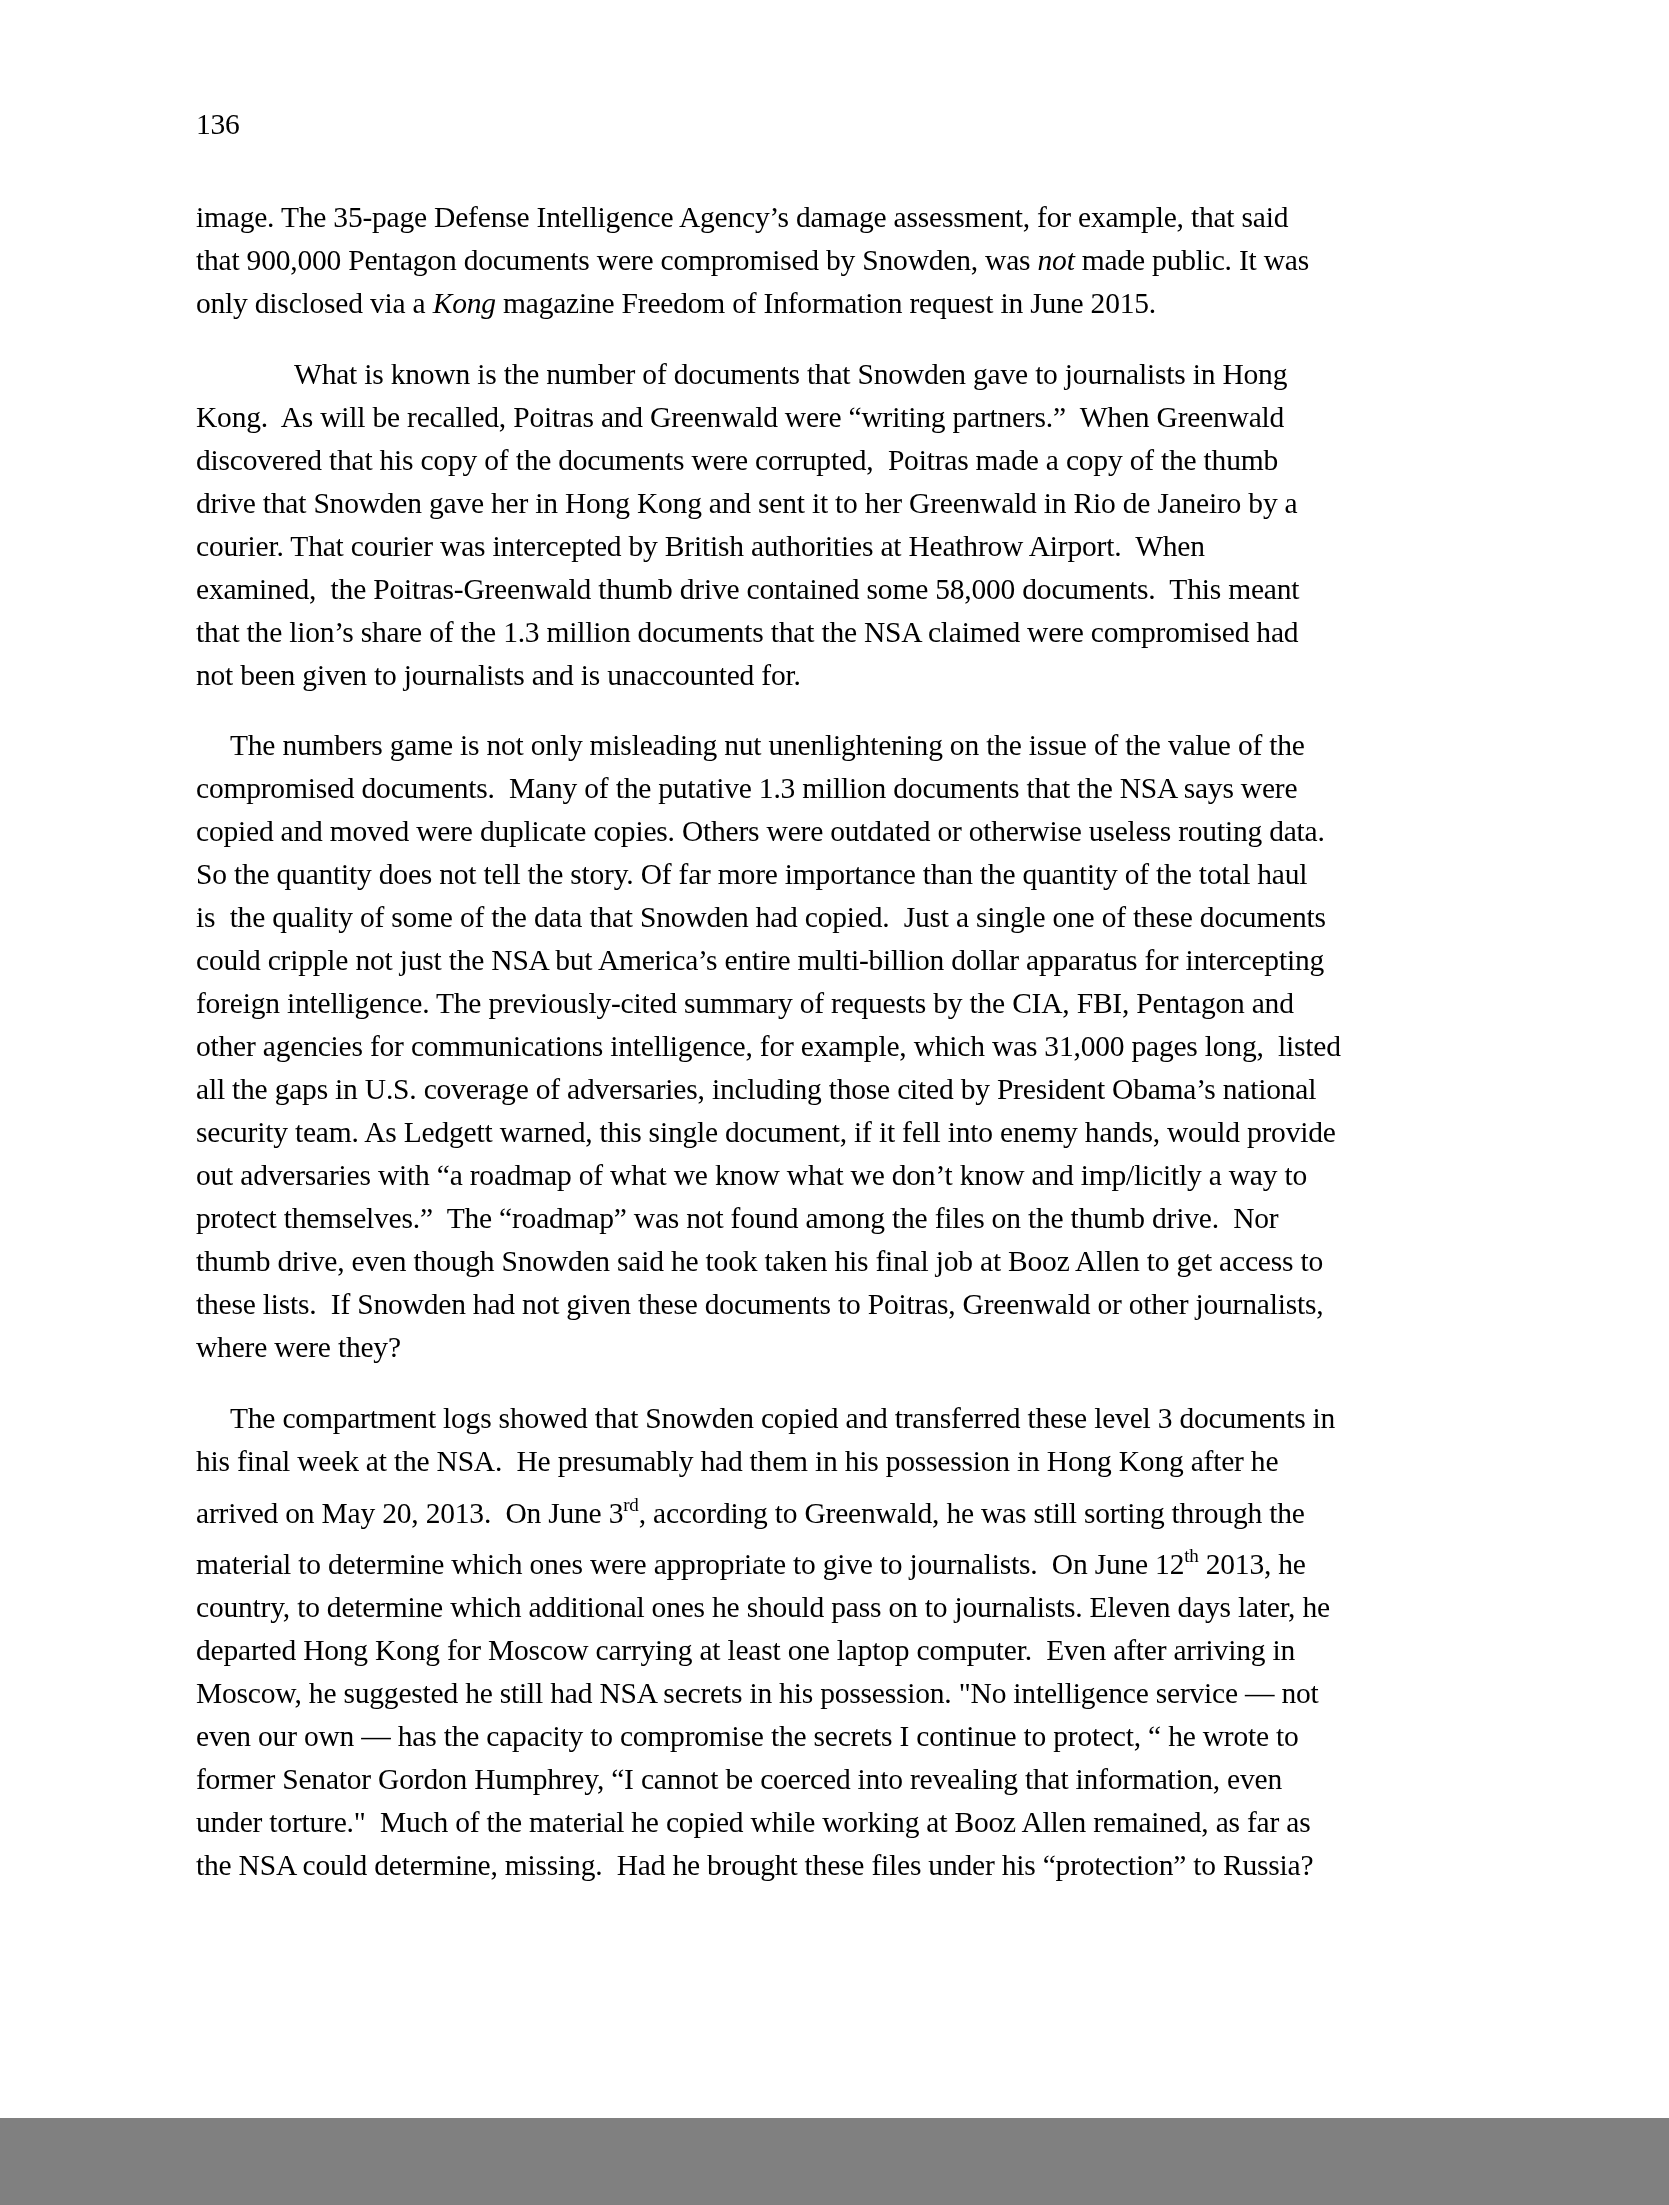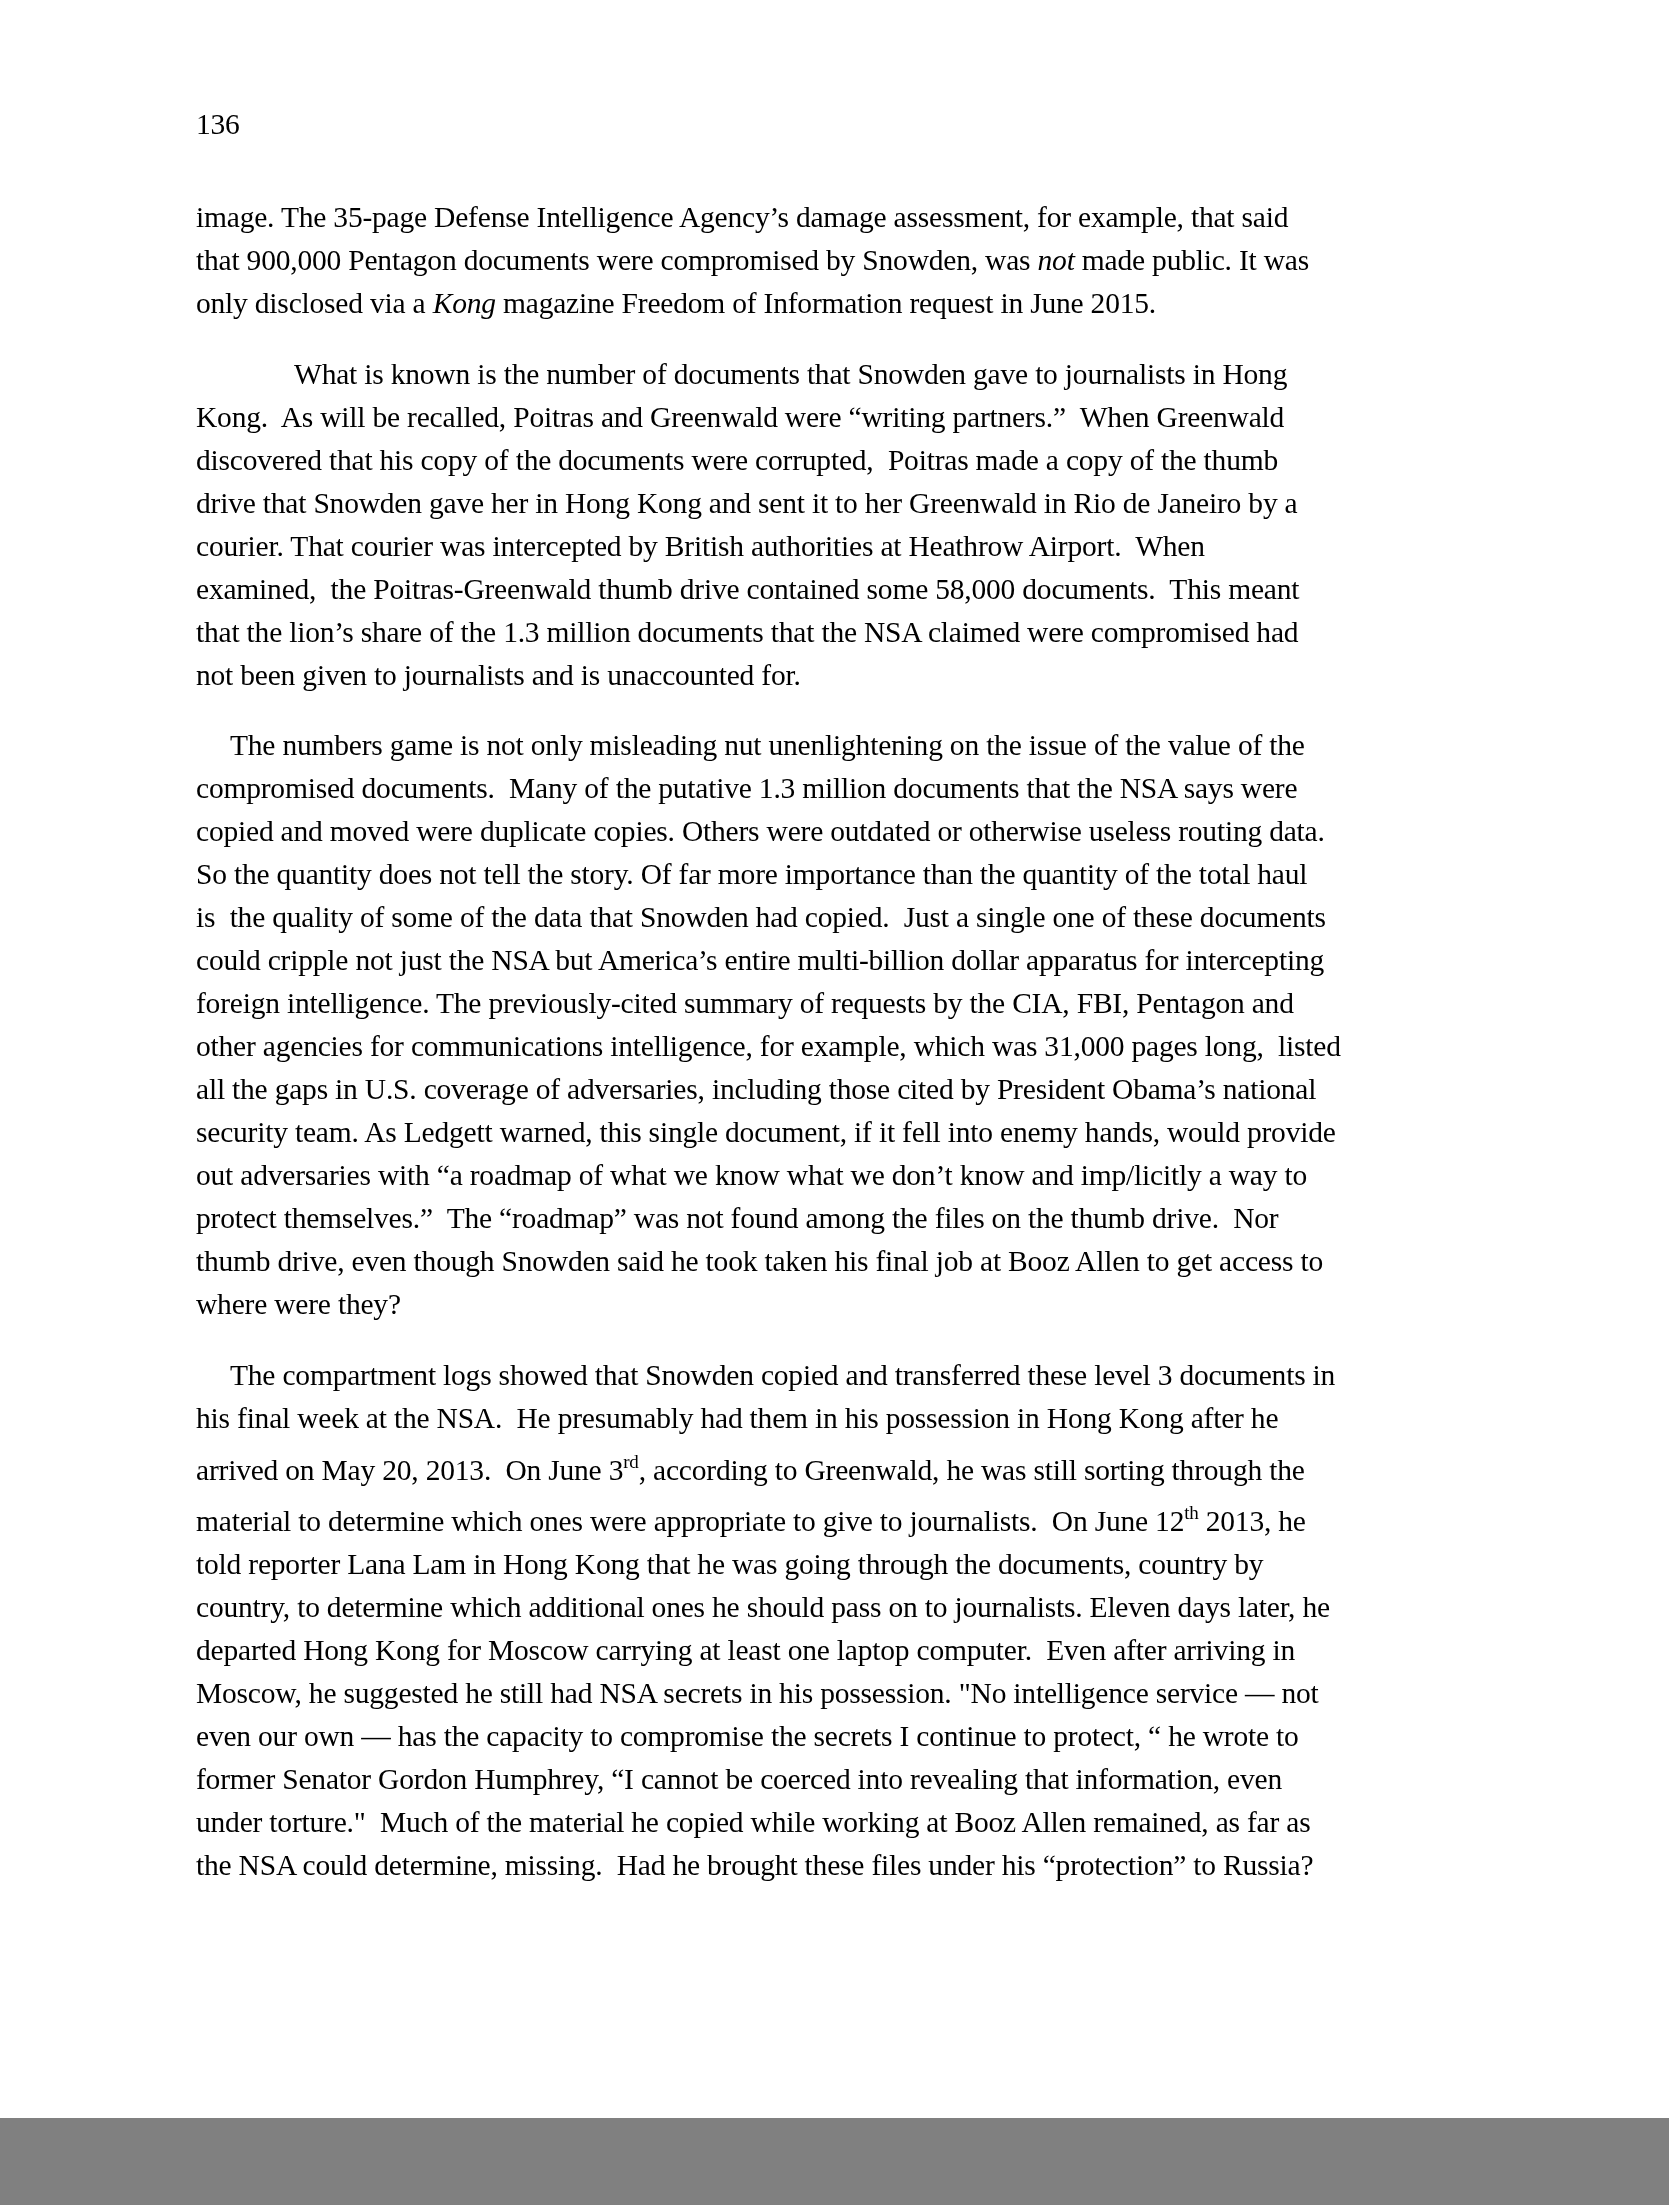--- a/index.html
+++ b/index.html
@@ -82,28 +82,28 @@
         <div class="line"><span>So the quantity does not tell the story. Of far more importance than the quantity of the total haul</span></div>
         <div class="line"><span>is  the quality of some of the data that Snowden had copied.  Just a single one of these documents</span></div>
         <div class="line"><span>could cripple not just the NSA but America’s entire multi-billion dollar apparatus for intercepting</span></div>
         <div class="line"><span>foreign intelligence. The previously-cited summary of requests by the CIA, FBI, Pentagon and</span></div>
         <div class="line"><span>other agencies for communications intelligence, for example, which was 31,000 pages long,  listed</span></div>
         <div class="line"><span>all the gaps in U.S. coverage of adversaries, including those cited by President Obama’s national</span></div>
         <div class="line"><span>security team. As Ledgett warned, this single document, if it fell into enemy hands, would provide</span></div>
         <div class="line"><span>out adversaries with “a roadmap of what we know what we don’t know and imp/licitly a way to</span></div>
         <div class="line"><span>protect themselves.”  The “roadmap” was not found among the files on the thumb drive.  Nor</span></div>
         <div class="line"><span>thumb drive, even though Snowden said he took taken his final job at Booz Allen to get access to</span></div>
+        <div class="line"><span>these lists.  If Snowden had not given these documents to Poitras, Greenwald or other journalists,</span></div>
         <div class="line"><span>where were they?</span></div>
       </div>
       <div class="para indent-small">
         <div class="line"><span>The compartment logs showed that Snowden copied and transferred these level 3 documents in</span></div>
         <div class="line"><span>his final week at the NSA.  He presumably had them in his possession in Hong Kong after he</span></div>
         <div class="line"><span>arrived on May 20, 2013.  On June 3</span><span class="sup">rd</span><span>, according to Greenwald, he was still sorting through the</span></div>
         <div class="line"><span>material to determine which ones were appropriate to give to journalists.  On June 12</span><span class="sup">th</span><span> 2013, he</span></div>
-        <div class="line"><span>told reporter Lana Lam in Hong Kong that he was going through the documents, country by</span></div>
         <div class="line"><span>country, to determine which additional ones he should pass on to journalists. Eleven days later, he</span></div>
         <div class="line"><span>departed Hong Kong for Moscow carrying at least one laptop computer.  Even after arriving in</span></div>
         <div class="line"><span>Moscow, he suggested he still had NSA secrets in his possession. "No intelligence service — not</span></div>
         <div class="line"><span>even our own — has the capacity to compromise the secrets I continue to protect, “ he wrote to</span></div>
         <div class="line"><span>former Senator Gordon Humphrey, “I cannot be coerced into revealing that information, even</span></div>
         <div class="line"><span>under torture."  Much of the material he copied while working at Booz Allen remained, as far as</span></div>
         <div class="line"><span>the NSA could determine, missing.  Had he brought these files under his “protection” to Russia?</span></div>
       </div>
     </div>
 

